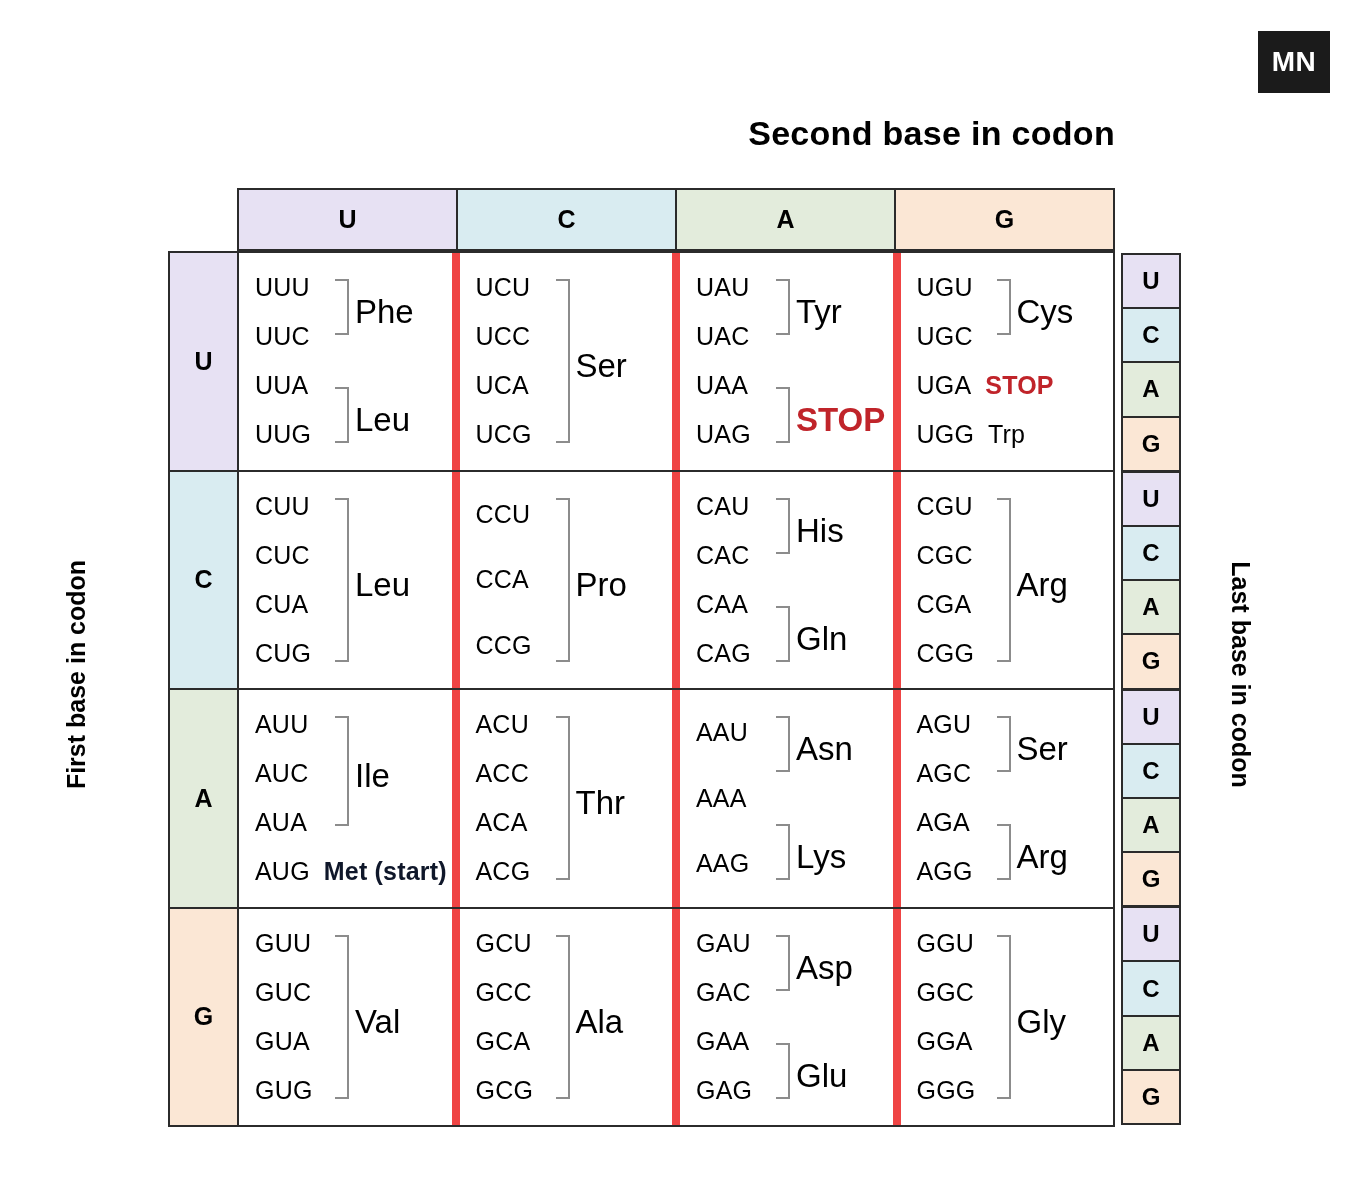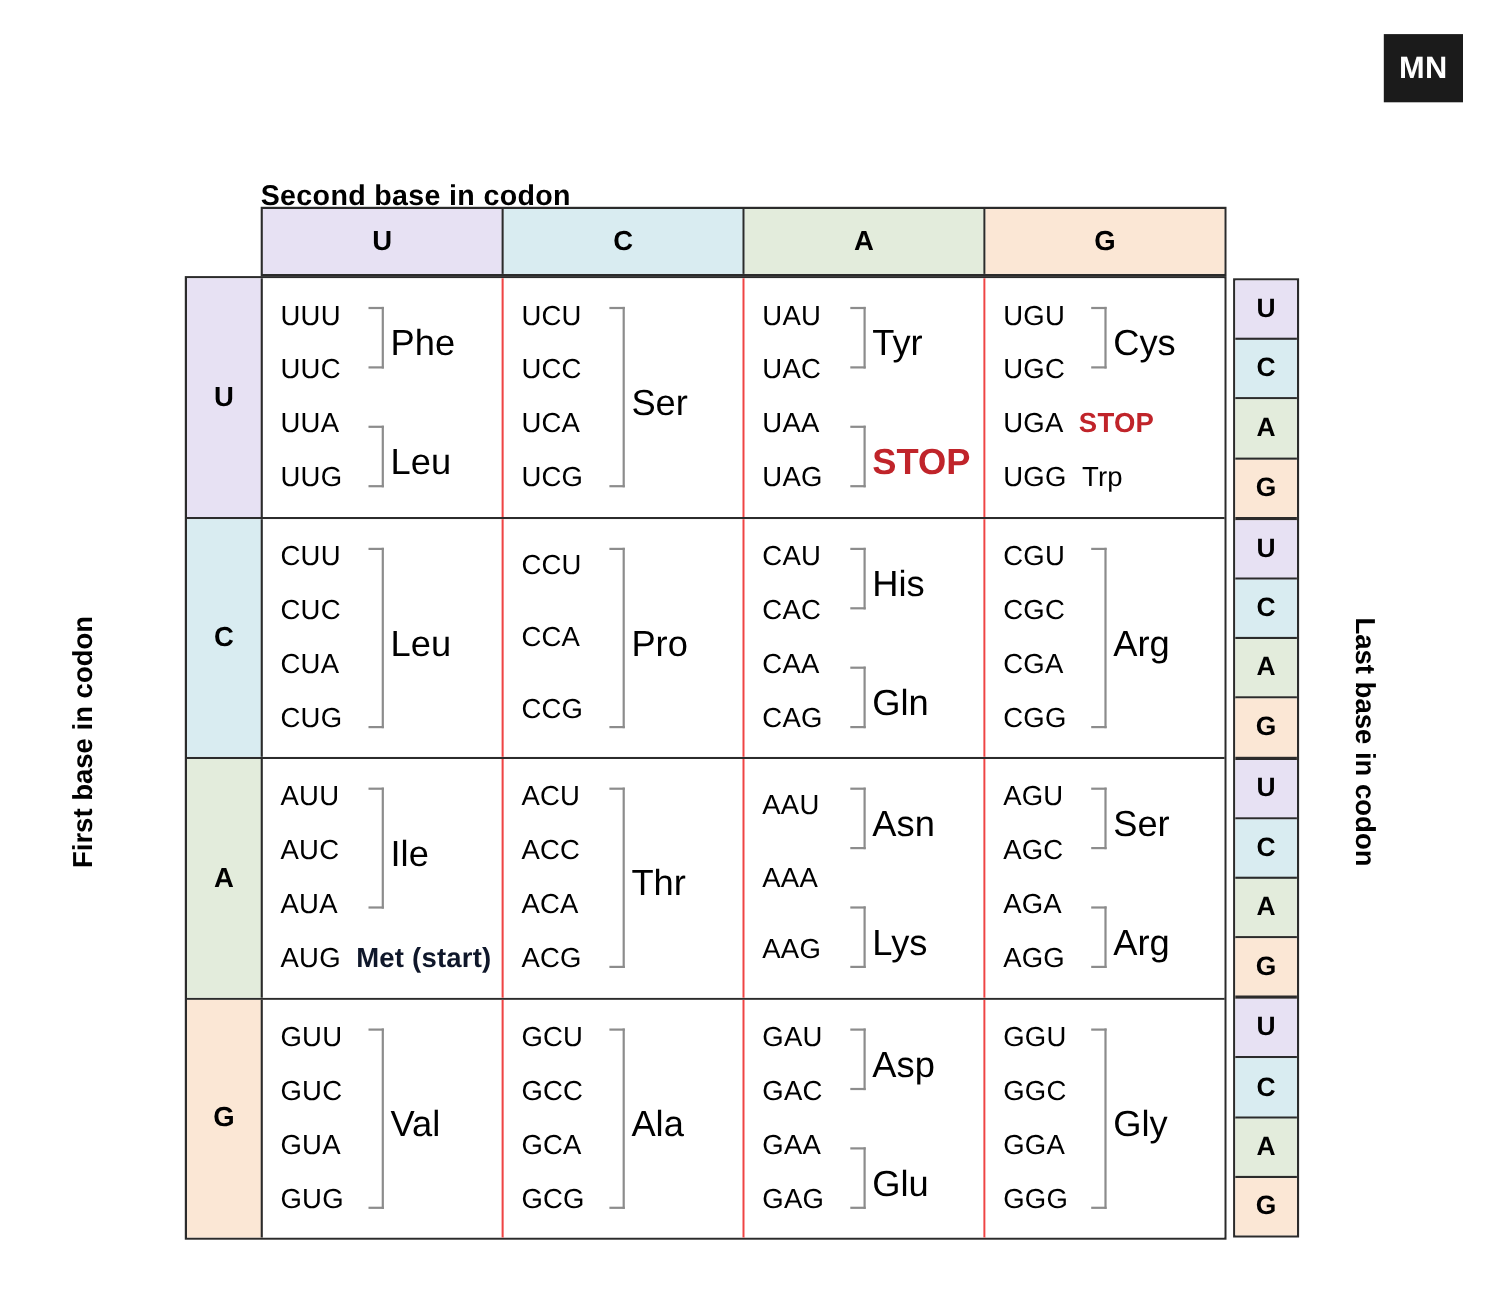--- a/index.html
+++ b/index.html
@@ -32,25 +32,24 @@
     align-items: center;
     justify-content: center;
   }
 
   
   #top-title {
     position: absolute;
     left: 237px;
     top: 114px;
     width: 878px;
-    text-align: left;
-    font-size: 26px;
+    text-align: right;
+    font-size: 34px;
     font-weight: bold;
     letter-spacing: 0.3px;
-    margin-top: 48px;
   }
 
   
   #left-label {
     position: absolute;
     left: -64px;
     top: 660px;
     width: 280px;
     text-align: center;
     font-size: 25px;
@@ -123,21 +122,21 @@
     justify-content: center;
     font-size: 25px;
     font-weight: bold;
     border-right: 2px solid #2b2b2b;
     box-sizing: border-box;
   }
 
   .cell {
     flex: 1 1 0;
     position: relative;
-    border-right: 2px solid #ef4444;
+    border-right: 8px solid #ef4444;
     box-sizing: border-box;
     background: #ffffff;
   }
   .cell:last-child { border-right: none; }
 
   
   .codons {
     position: absolute;
     left: 16px;
     top: 0;

